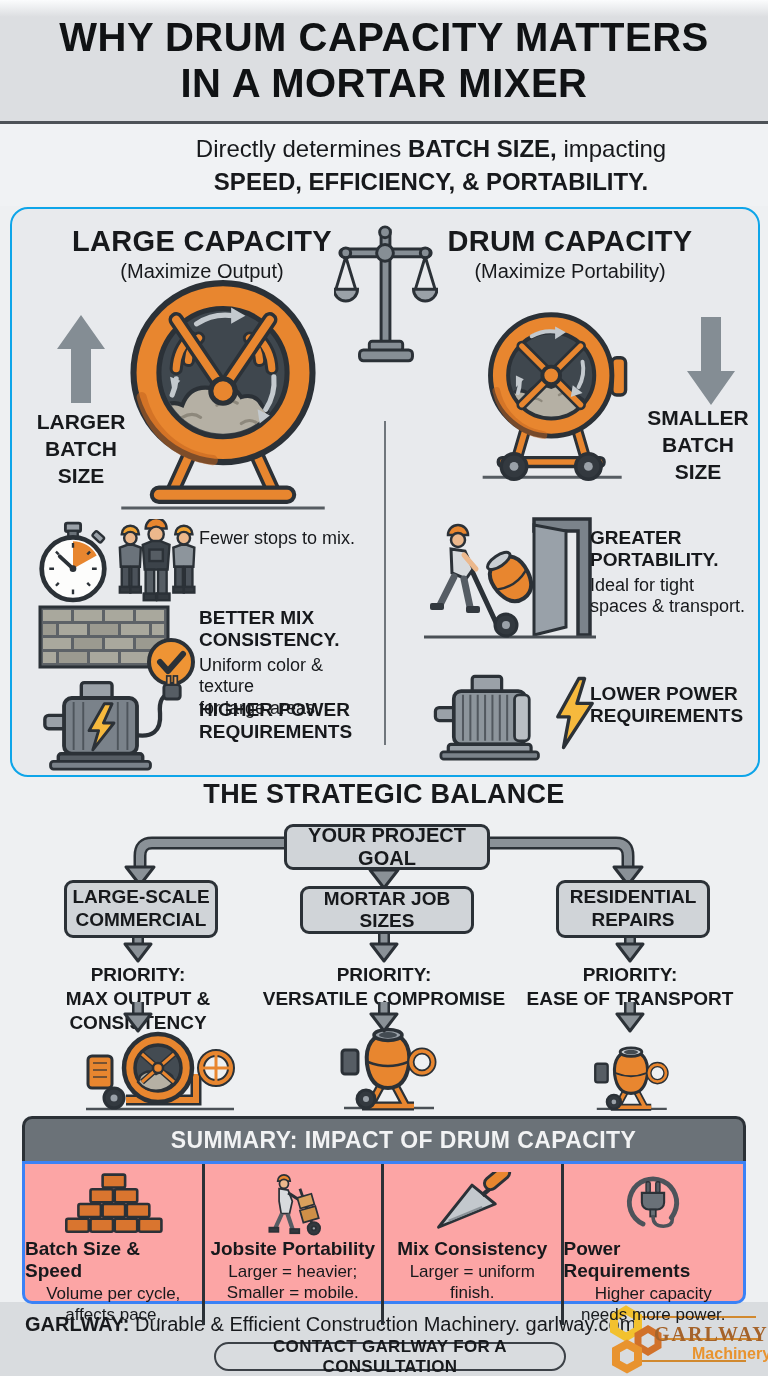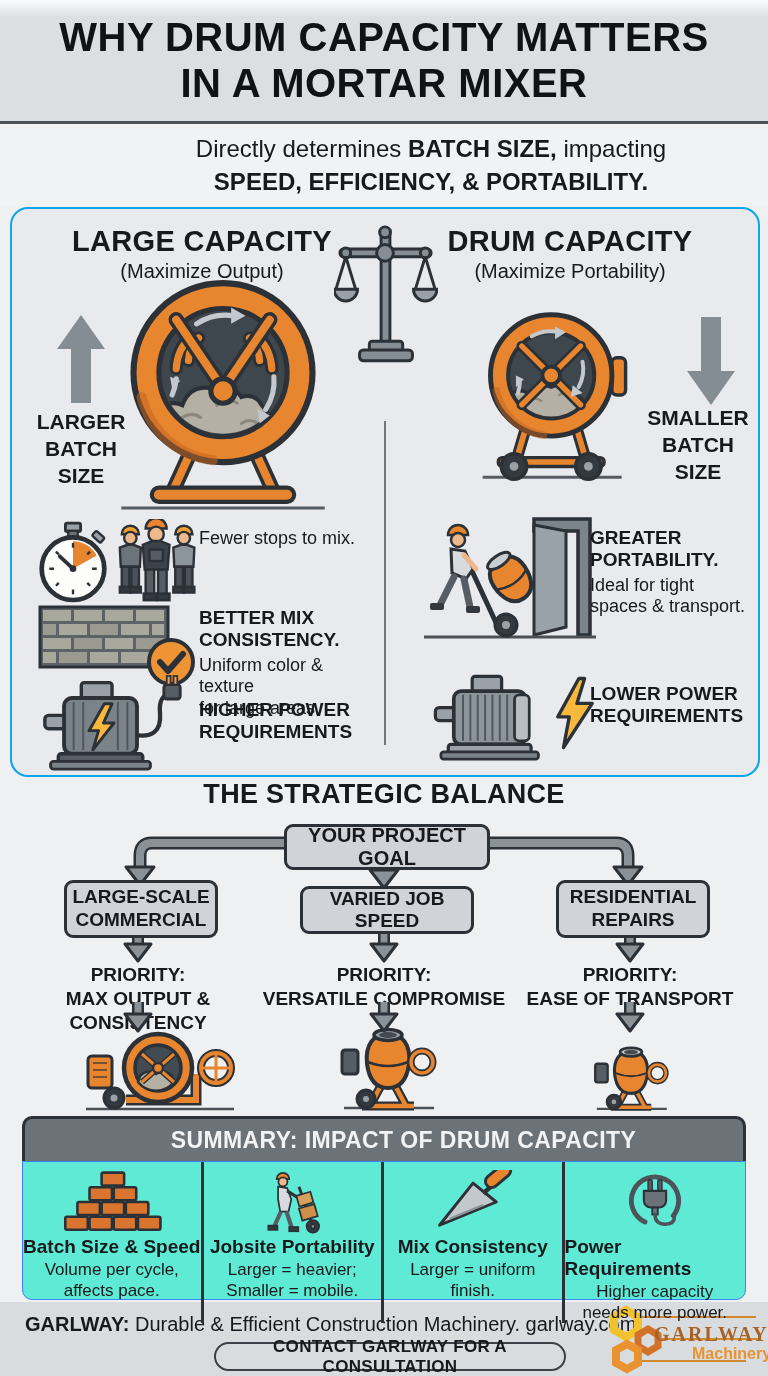--- a/index.html
+++ b/index.html
@@ -31,22 +31,22 @@
   
   .flow-title{top:779px;left:0;width:768px;text-align:center;font-size:27px;font-weight:800;letter-spacing:.3px;}
   .fbox{background:#d0d4d8;border:3px solid #2b3137;border-radius:9px;display:flex;align-items:center;
         justify-content:center;font-weight:800;text-align:center;z-index:2;}
   .prio{font-size:19px;font-weight:800;text-align:center;line-height:1.25;}
 
   
   .sum{top:1116px;left:22px;width:724px;z-index:2;}
   .sum-head{height:42px;background:#6b7278;border:3px solid #2b3137;border-bottom:none;border-radius:10px 10px 0 0;
             display:flex;align-items:center;justify-content:center;color:#f2f3f4;font-size:23px;font-weight:800;letter-spacing:.4px;padding-left:39px;}
-  .sum-body{display:grid;grid-template-columns:1fr 1fr 1fr 1fr;border:1px solid #3b82f6;border-radius:0 0 10px 10px;
-            background:#5eead4;height:137px;}
+  .sum-body{display:grid;grid-template-columns:1fr 1fr 1fr 1fr;border:3px solid #3b82f6;border-radius:0 0 10px 10px;
+            background:#fca5a5;height:137px;}
   .sum-cell{border-right:3px solid #2b3137;display:flex;flex-direction:column;align-items:center;padding-top:8px;}
   .sum-cell:last-child{border-right:none;}
   .cell-title{font-size:19px;font-weight:800;margin-top:2px;}
   .cell-desc{font-size:17px;line-height:1.22;text-align:center;margin-top:2px;}
 
   
   .footer{top:1302px;left:0;width:768px;height:74px;background:#d9dcdf;}
   .brand-line{position:absolute;left:25px;top:11px;font-size:20px;}
   .brand-line b{font-weight:800;}
   .cta{position:absolute;left:214px;top:40px;width:352px;height:29px;border:2px solid #3c4147;border-radius:16px;
@@ -348,21 +348,21 @@
       <polygon points="617,134 643,134 630,151"></polygon>
       <polygon points="125,204 151,204 138,221"></polygon>
       <polygon points="371,204 397,204 384,221"></polygon>
       <polygon points="617,204 643,204 630,221"></polygon>
     </g>
   </svg>
 
   <div class="abs fbox" style="left:284px;top:824px;width:200px;height:40px;font-size:20px;">YOUR PROJECT GOAL</div>
   <div class="abs fbox pre" style="left:64px;top:880px;width:148px;height:52px;font-size:19px;line-height:1.2;">LARGE-SCALE
 COMMERCIAL</div>
-  <div class="abs fbox" style="left:300px;top:886px;width:168px;height:42px;font-size:19px;">VARIED JOB SPEED</div>
+  <div class="abs fbox" style="left:300px;top:886px;width:168px;height:42px;font-size:19px;">MORTAR JOB SIZES</div>
   <div class="abs fbox pre" style="left:556px;top:880px;width:148px;height:52px;font-size:19px;line-height:1.2;">RESIDENTIAL
 REPAIRS</div>
 
   <div class="abs prio" style="left:8px;top:963px;width:260px;">
     <div>PRIORITY:</div>
     <div>MAX OUTPUT &amp; CONSISTENCY</div>
   </div>
   <div class="abs prio" style="left:254px;top:963px;width:260px;">
     <div>PRIORITY:</div>
     <div>VERSATILE COMPROMISE</div>

